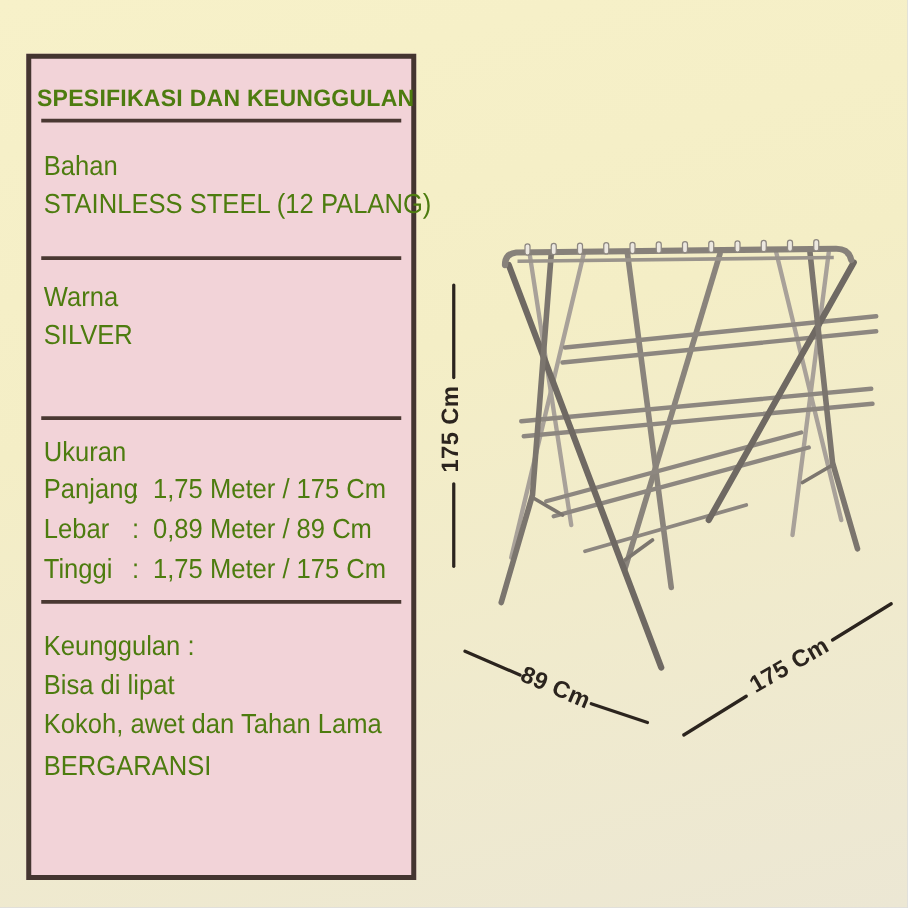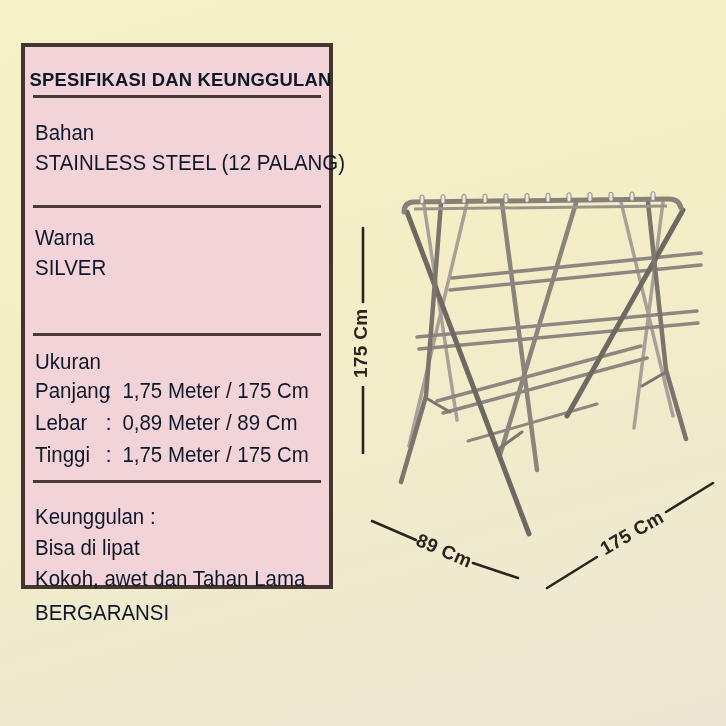--- a/index.html
+++ b/index.html
@@ -3,23 +3,23 @@
 <meta charset="utf-8">
 <style>
   html,body{margin:0;padding:0;background:#ddd;}
   .stage{
     position:relative;width:726px;height:726px;overflow:hidden;
     background:linear-gradient(165deg,#f7f1c9 0%,#f4eec6 40%,#ece7d4 100%);
     font-family:"Liberation Sans",sans-serif;
   }
   
   .panel{
-    position:absolute;left:21px;top:43px;width:312px;height:546px;
+    position:absolute;left:21px;top:43px;width:312px;height:661px;
     background:#f2d3d8;border:4px solid #443530;box-sizing:border-box;
-    color:#0f172a;
+    color:#4d7c0f;
   }
   .panel-title{
     position:absolute;top:22px;left:0;right:0;text-align:center;
     font-size:19px;font-weight:bold;letter-spacing:.2px;
     transform:scaleX(.97);transform-origin:center;white-space:nowrap;
   }
   .rule{position:absolute;left:8px;right:8px;height:3px;background:#4a3832;}
   .t{
     position:absolute;left:10px;right:0;font-size:22px;line-height:26px;
     transform:scaleX(.93);transform-origin:left center;white-space:nowrap;

